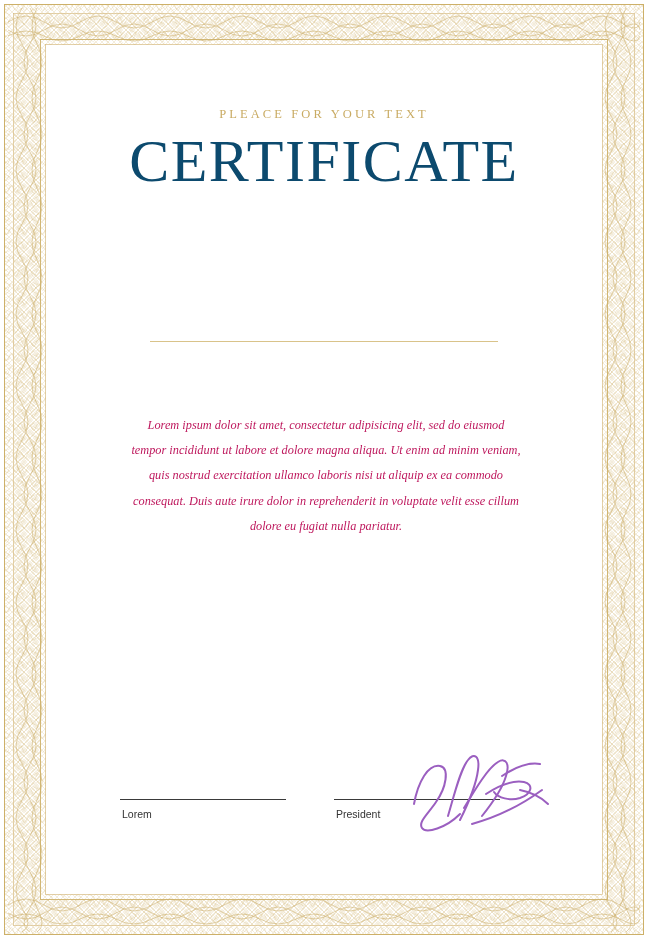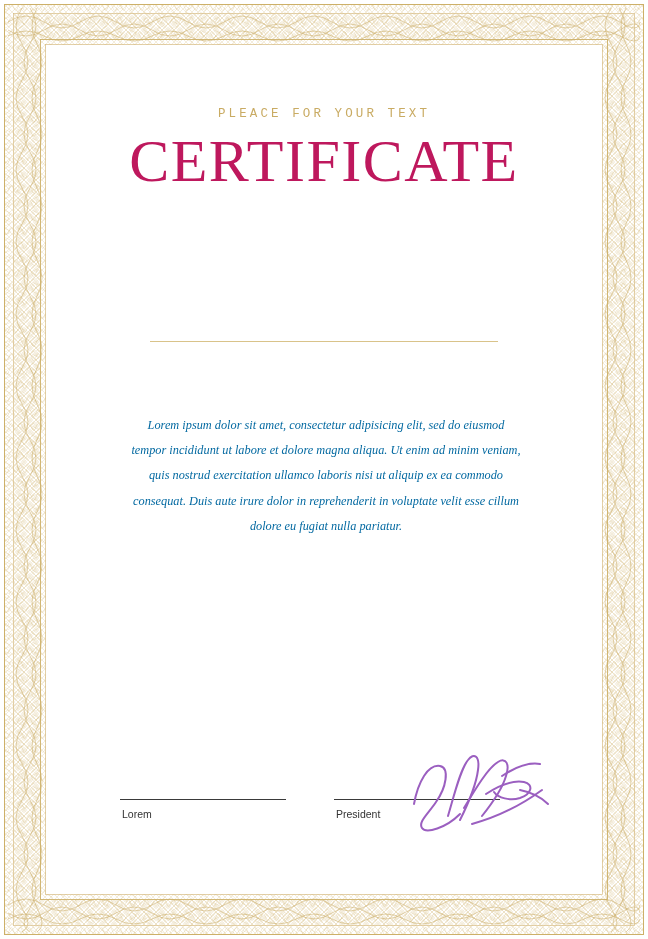--- a/index.html
+++ b/index.html
@@ -61,30 +61,30 @@
 
   .subtitle {
     position: absolute;
     top: 62px;
     left: 0;
     width: 556px;
     text-align: center;
     color: #c9ab63;
     font-size: 12.5px;
     letter-spacing: 3.1px;
-    font-family: Liberation Mono, monospace;
+    font-family: Liberation Serif, serif;
   }
 
   .title {
     position: absolute;
     top: 80px;
     left: 0;
     width: 556px;
     text-align: center;
-    color: #be185d;
+    color: #0c4a6e;
     font-size: 60px;
     letter-spacing: 1.5px;
     font-family: "Liberation Serif", serif;
     font-weight: normal;
     line-height: 1.2;
   }
 
   .name-rule {
     position: absolute;
     top: 296px;
@@ -93,21 +93,21 @@
     height: 1px;
     background: #d9c38a;
   }
 
   .body-text {
     position: absolute;
     top: 368px;
     left: 84px;
     width: 392px;
     text-align: center;
-    color: #0369a1;
+    color: #be185d;
     font-size: 12.3px;
     line-height: 2.05;
     font-family: "Liberation Serif", serif;
     font-style: italic;
   }
 
   .sig-block {
     position: absolute;
     bottom: 48px;
     left: 0;

